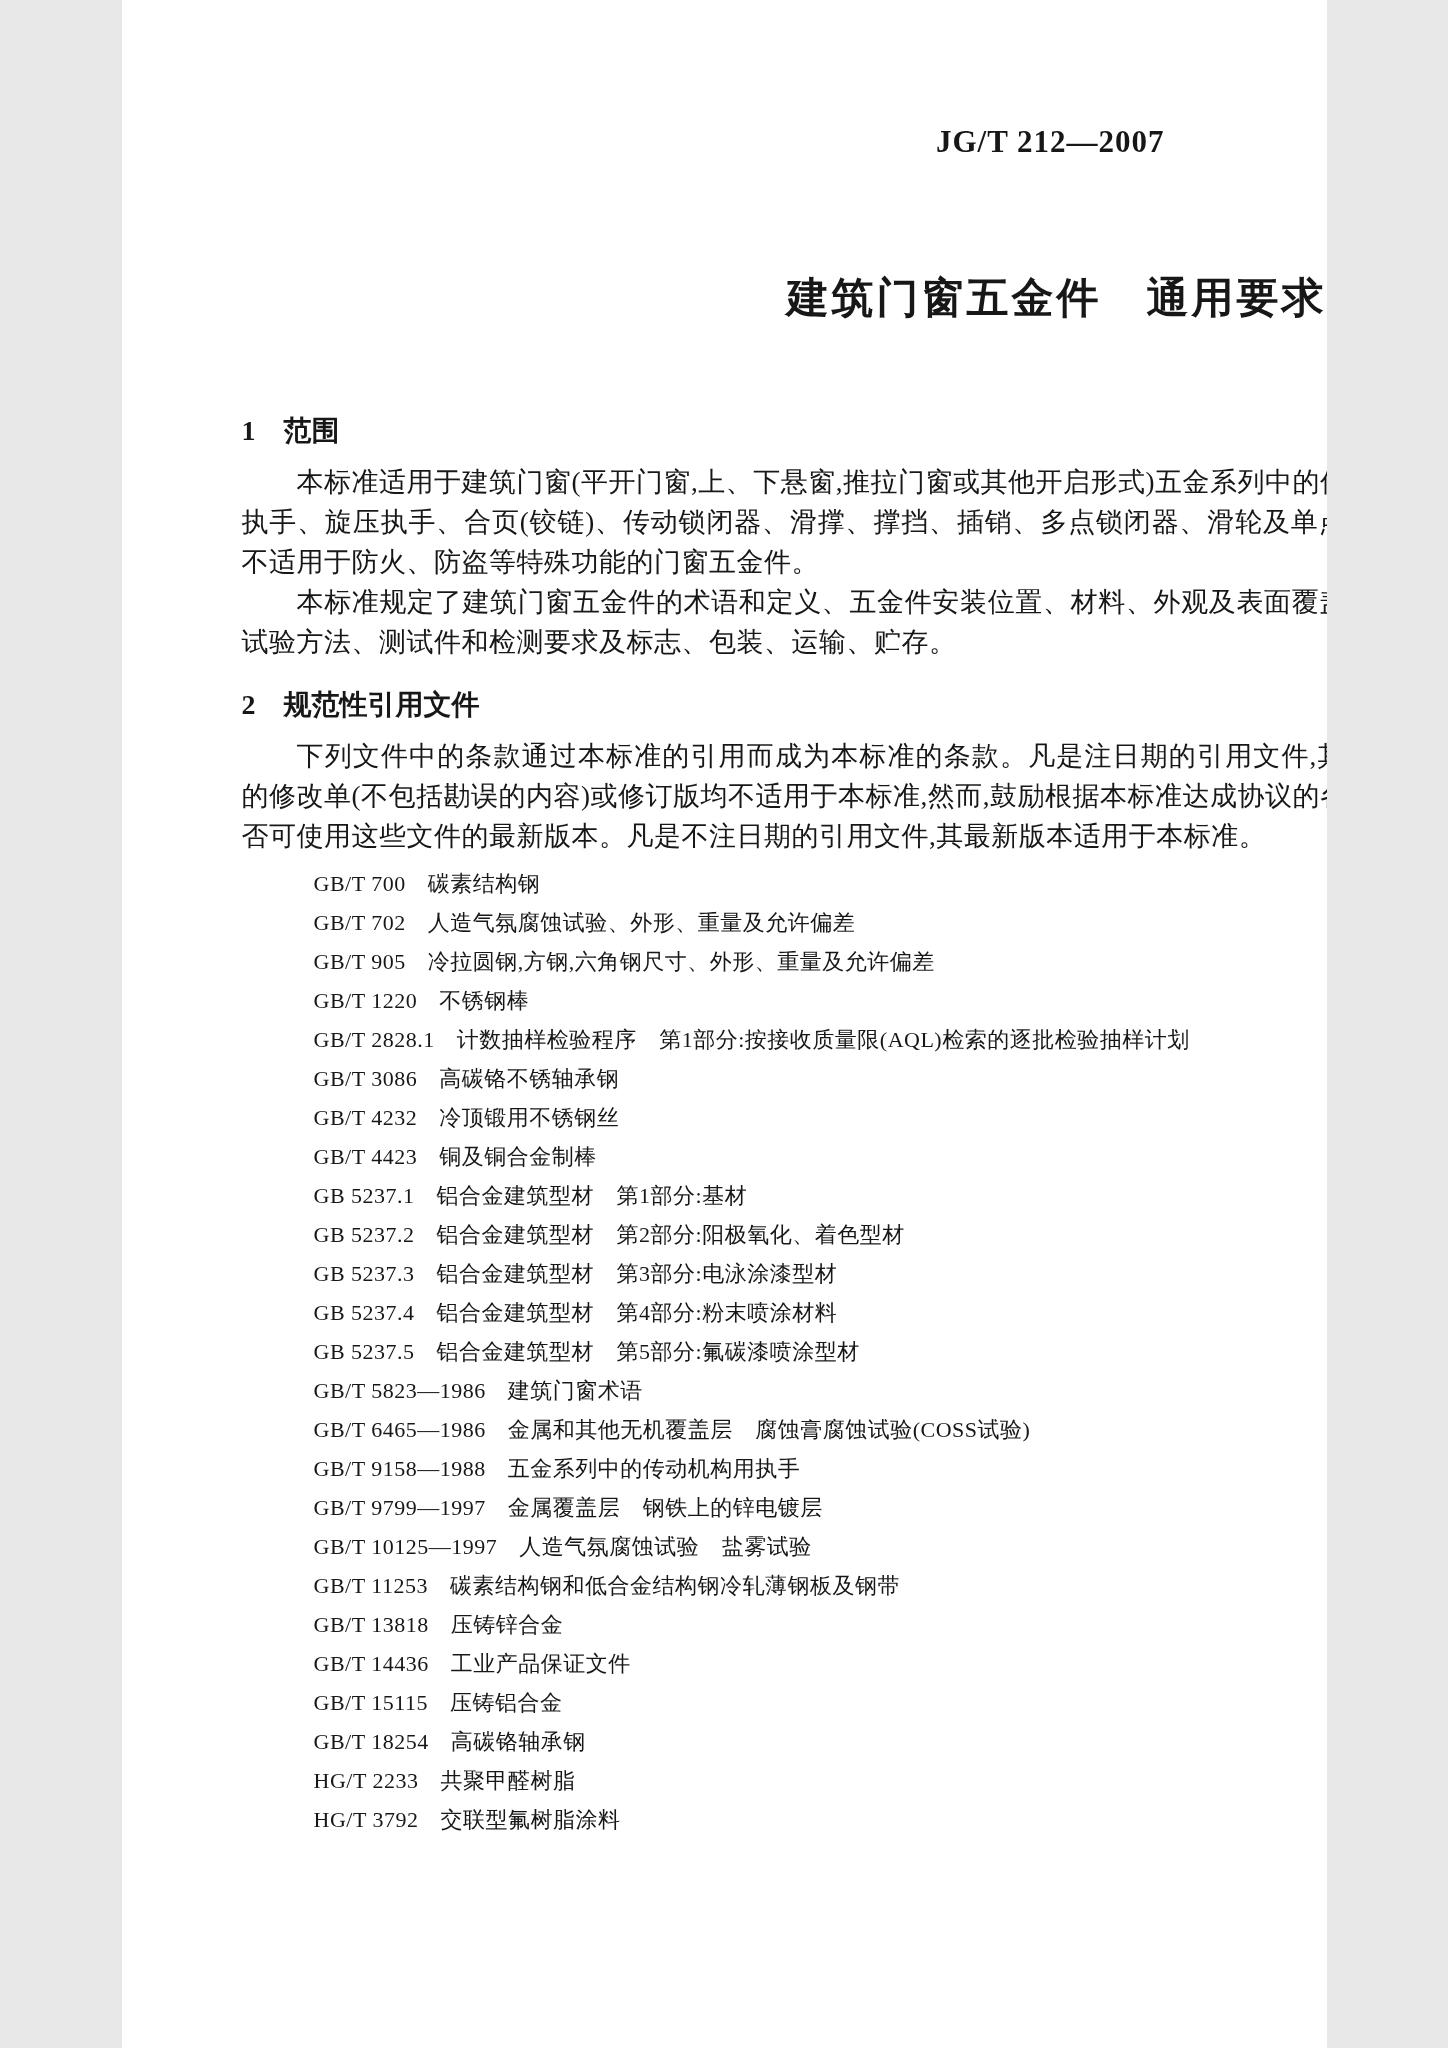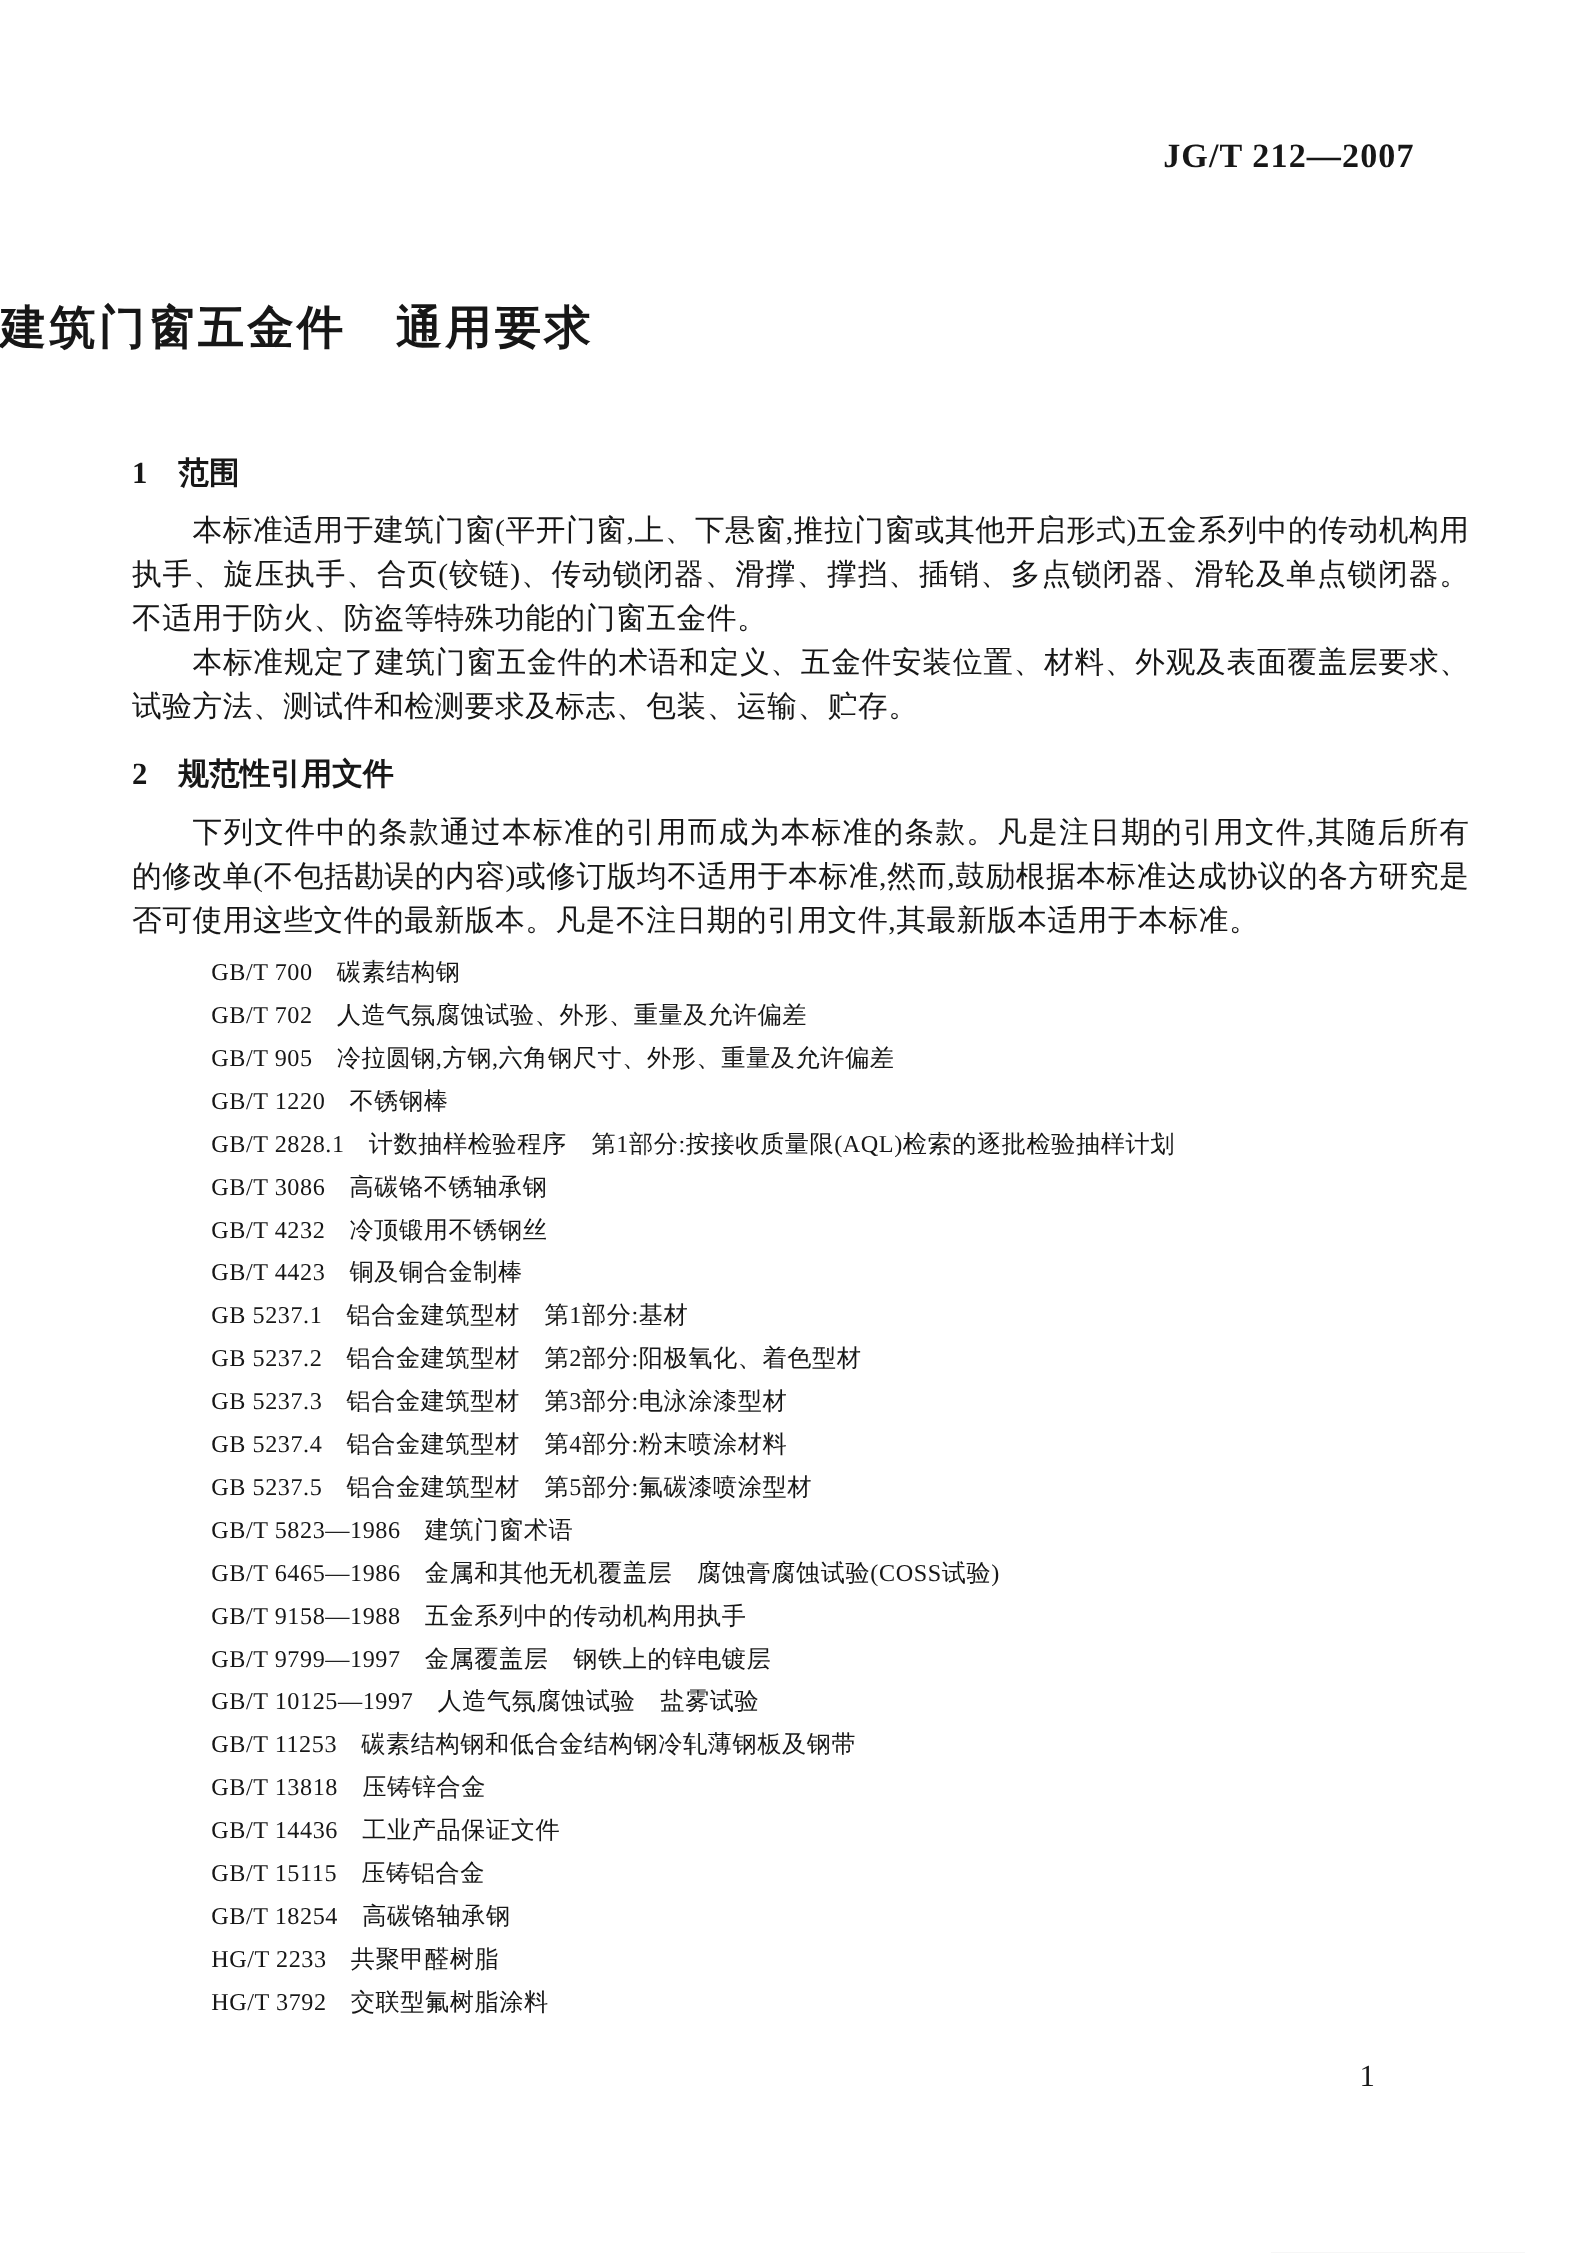--- a/index.html
+++ b/index.html
@@ -1,38 +1,38 @@
 <!DOCTYPE html>
 <html><head>
 <meta charset="utf-8">
 <style>
   html,body { margin:0; padding:0; background:#e8e8e8; }
   .page {
     position:relative;
-    width:1448px; height:2048px;
+    width:1205px; height:2048px;
     margin:0 auto;
     background:#ffffff;
     color:#171717;
     font-family:"Liberation Serif","DejaVu Serif",serif;
     overflow:hidden;
   }
   .header-code {
     position:absolute;
     top:124px; right:162px;
     font-size:31px;
     font-weight:bold;
     letter-spacing:1px;
     white-space:nowrap;
   }
   .doc-title {
     position:absolute;
     top:270px; left:0;
     width:100%;
     margin:0;
-    text-align:left;
+    text-align:right;
     font-size:42px;
     font-weight:bold;
     letter-spacing:3px;
     white-space:nowrap;
   }
   .content {
     position:absolute;
     left:120px; top:414px;
     width:1216px;
   }

